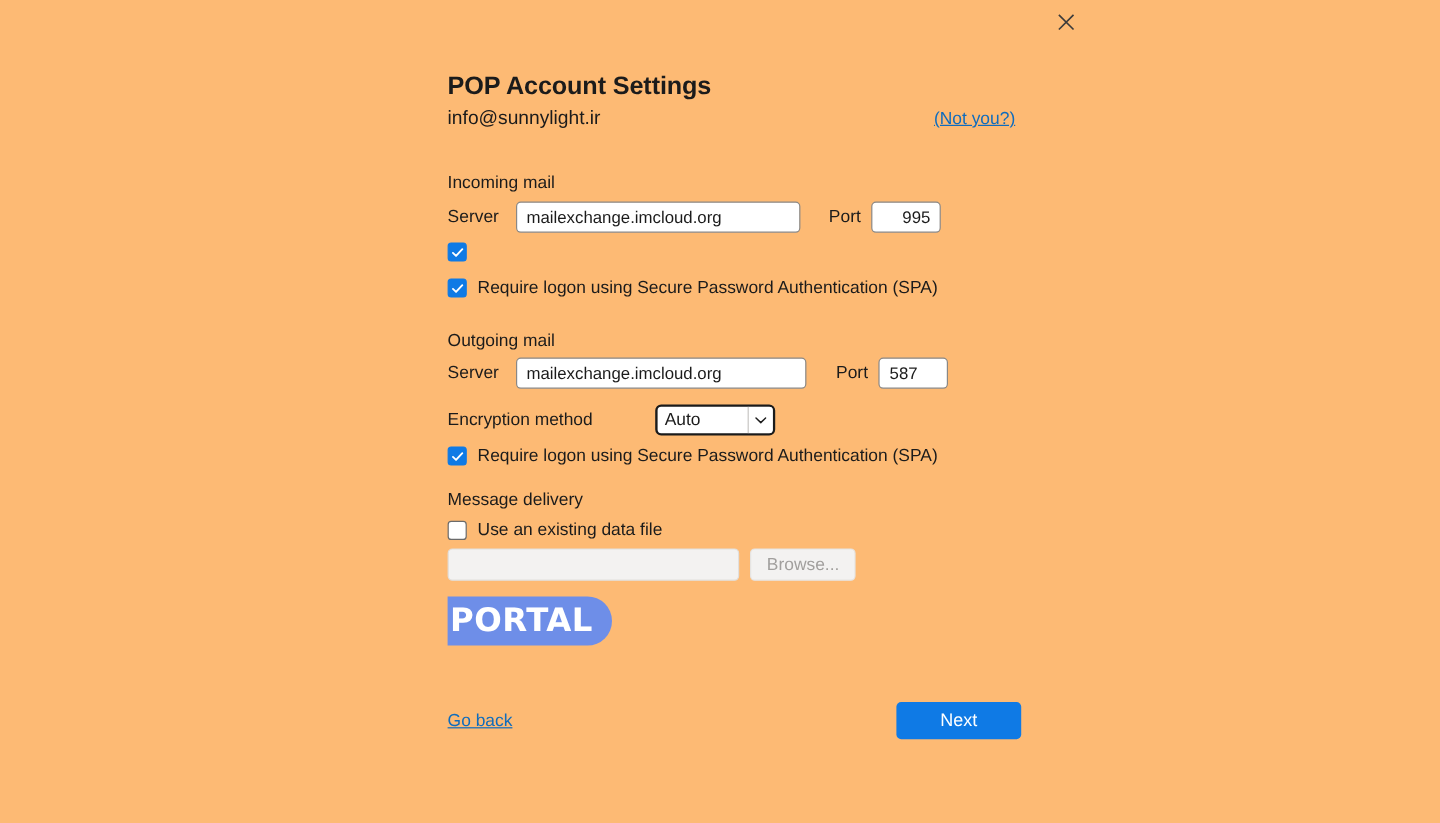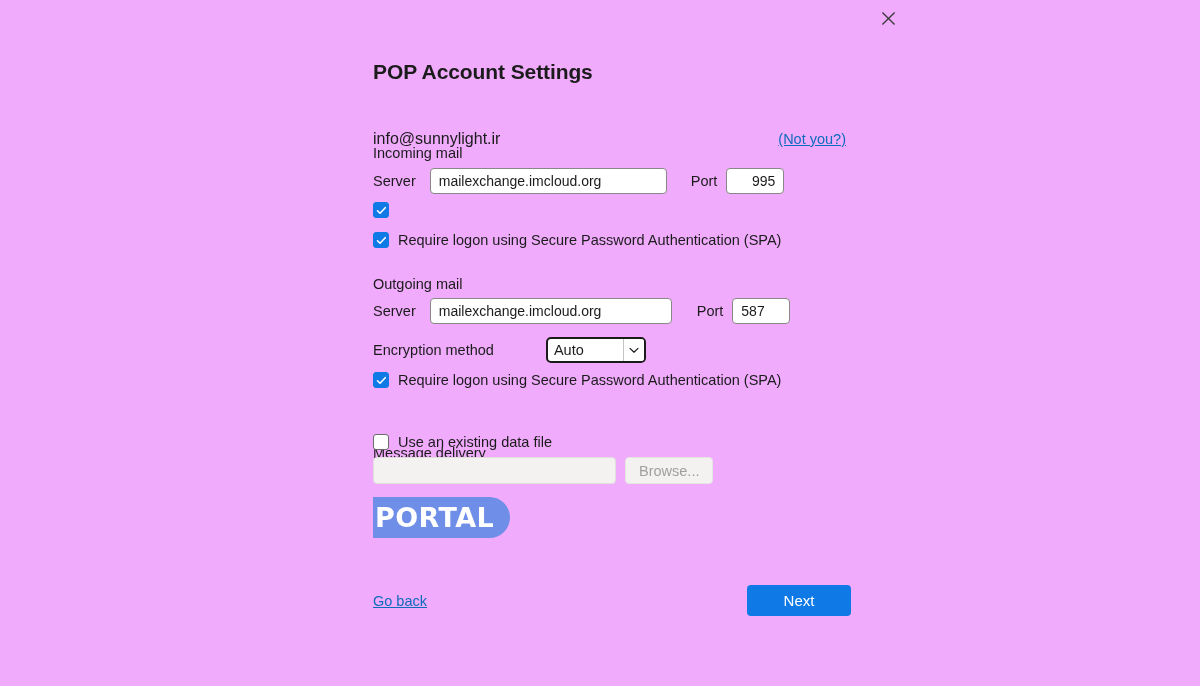--- a/index.html
+++ b/index.html
@@ -13,21 +13,21 @@
   body {
     font-family: "Liberation Sans", sans-serif;
     color: #1b1b1b;
     -webkit-font-smoothing: antialiased;
   }
 
   .screen {
     position: relative;
     width: 1200px;
     height: 686px;
-    background: #f0abfc;
+    background: #fdba74;
   }
 
   
   .close-btn {
     position: absolute;
     left: 869px;
     top: 2px;
     width: 38px;
     height: 32px;
     display: flex;
@@ -60,21 +60,20 @@
   }
 
   .account-row {
     position: absolute;
     left: 0;
     top: 89px;
     width: 473px;
     display: flex;
     align-items: baseline;
     justify-content: space-between;
-    margin-top: 40px;
   }
   .not-you-link {
     font-size: 14.5px;
     color: #0f6cbd;
     text-decoration: underline;
     cursor: pointer;
     line-height: 20px;
   }
 
   
@@ -373,21 +372,21 @@
 
     <div class="check-row" style="top:369px;">
       <span class="cbox checked">
         <svg width="11" height="11" viewBox="0 0 12 12" aria-hidden="true">
           <polyline points="1.6,6.3 4.4,9 10.1,2.9" fill="none" stroke="#ffffff" stroke-width="1.7" stroke-linecap="round" stroke-linejoin="round"></polyline>
         </svg>
       </span>
       <span class="check-label">Require logon using Secure Password Authentication (SPA)</span>
     </div>
 
-    <div class="section-label" style="top:407px;margin-top:36px;">Message delivery</div>
+    <div class="section-label" style="top:407px;">Message delivery</div>
 
     <div class="check-row" style="top:431px;">
       <span class="cbox unchecked"></span>
       <span class="check-label">Use an existing data file</span>
     </div>
 
     <div class="datafile-row">
       <input class="disabled-input" disabled="" value="" style="">
       <button class="browse-btn" disabled="">Browse...</button>
     </div>

